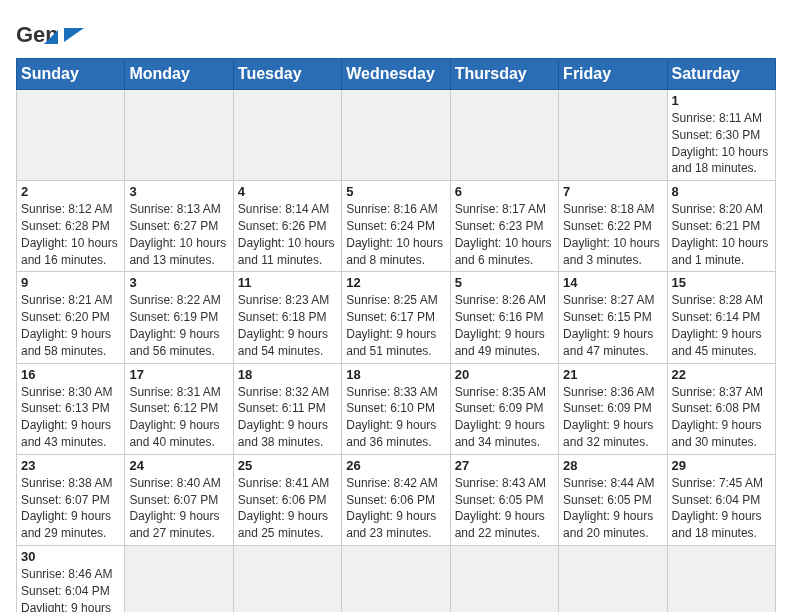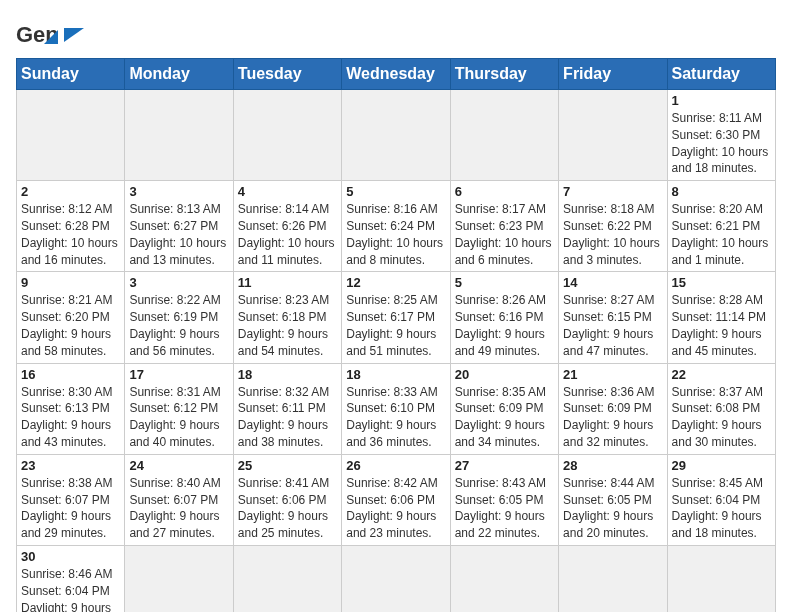--- a/index.html
+++ b/index.html
@@ -209,21 +209,21 @@
         </td>
         <td>
           <span class="day-number">14</span>
           <div class="day-info">Sunrise: 8:27 AM
 Sunset: 6:15 PM
 Daylight: 9 hours and 47 minutes.</div>
         </td>
         <td>
           <span class="day-number">15</span>
           <div class="day-info">Sunrise: 8:28 AM
-Sunset: 11:14 PM
+Sunset: 6:14 PM
 Daylight: 9 hours and 45 minutes.</div>
         </td>
       </tr>
       <tr>
         <td>
           <span class="day-number">16</span>
           <div class="day-info">Sunrise: 8:30 AM
 Sunset: 6:13 PM
 Daylight: 9 hours and 43 minutes.</div>
         </td>
@@ -296,21 +296,21 @@
 Daylight: 9 hours and 22 minutes.</div>
         </td>
         <td>
           <span class="day-number">28</span>
           <div class="day-info">Sunrise: 8:44 AM
 Sunset: 6:05 PM
 Daylight: 9 hours and 20 minutes.</div>
         </td>
         <td>
           <span class="day-number">29</span>
-          <div class="day-info">Sunrise: 8:45 AM
+          <div class="day-info">Sunrise: 7:45 AM
 Sunset: 6:04 PM
 Daylight: 9 hours and 18 minutes.</div>
         </td>
       </tr>
       <tr>
         <td>
           <span class="day-number">30</span>
           <div class="day-info">Sunrise: 8:46 AM
 Sunset: 6:04 PM
 Daylight: 9 hours and 17 minutes.</div>

